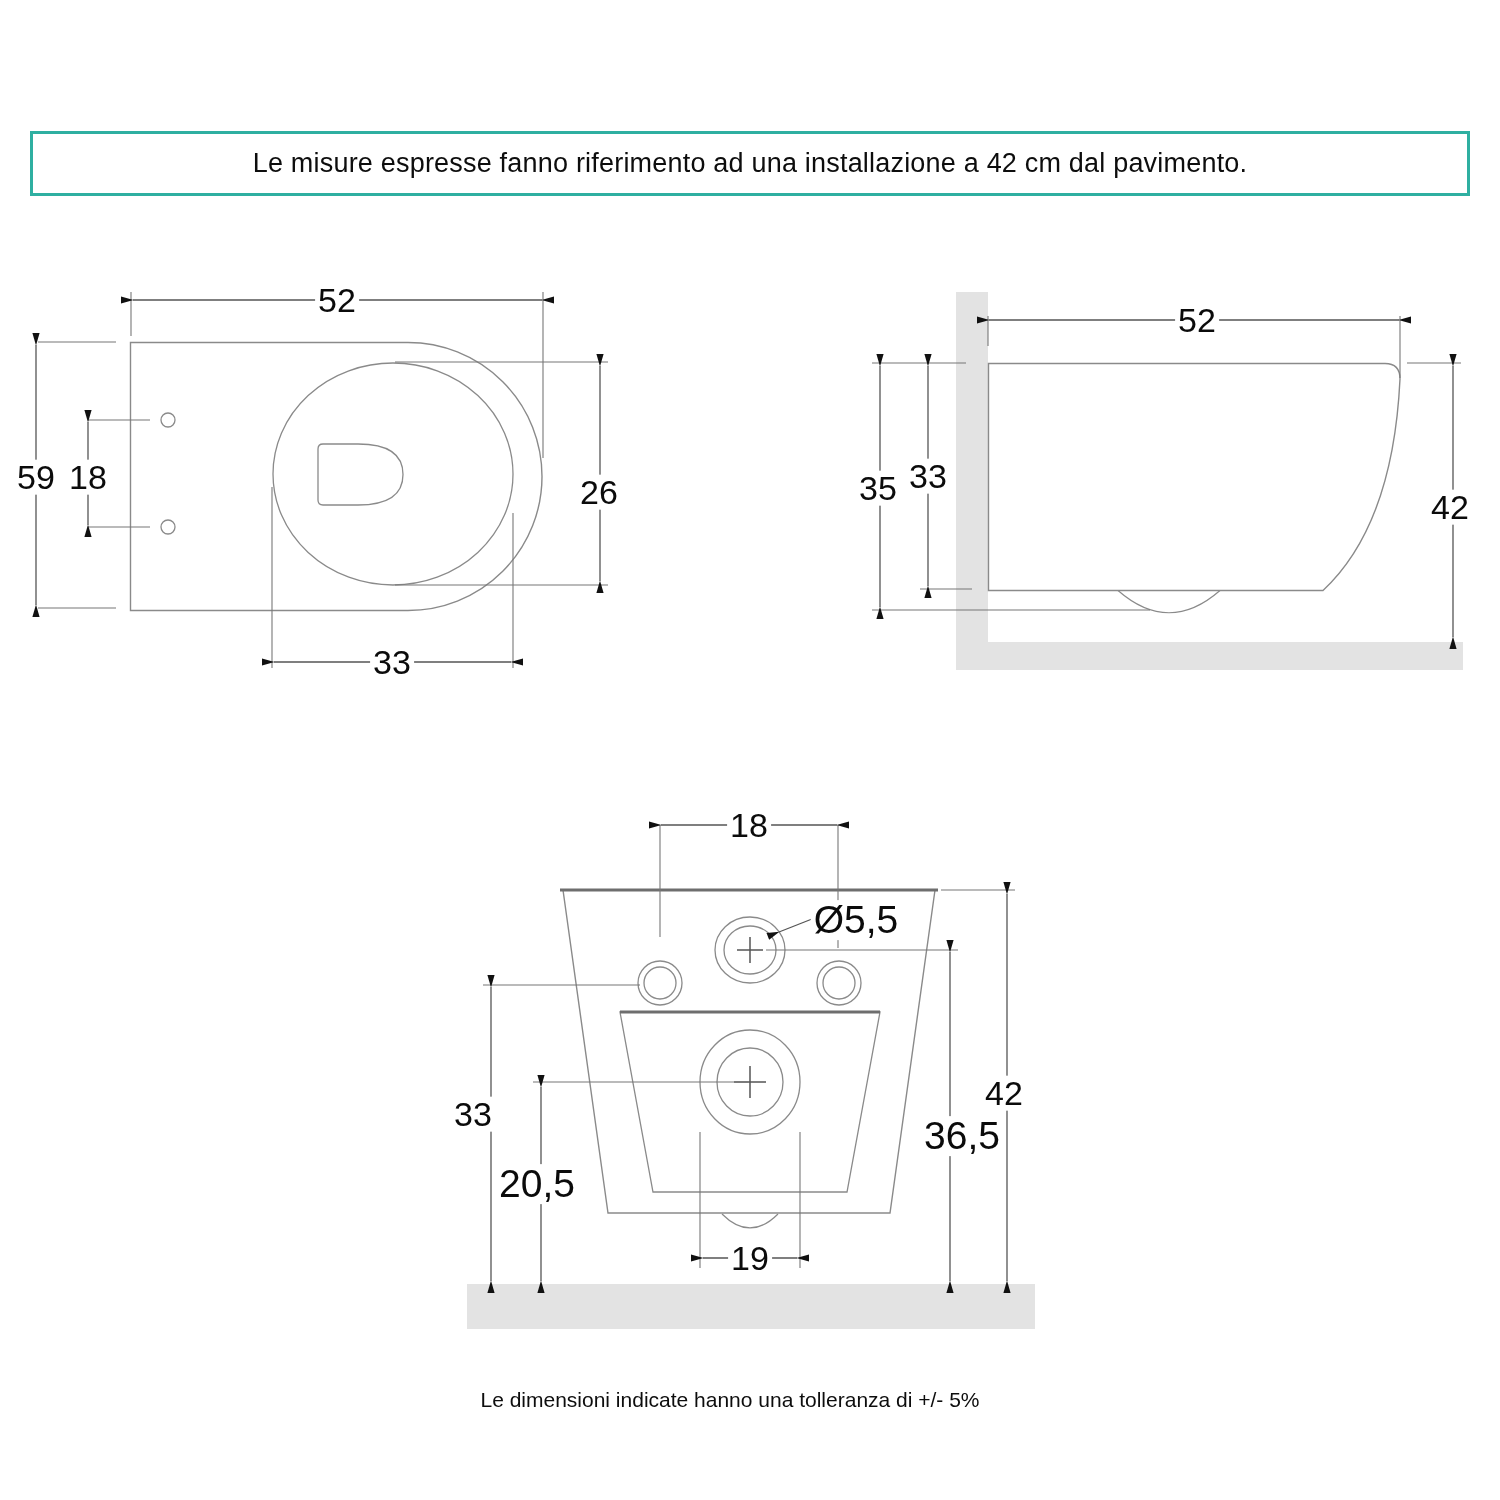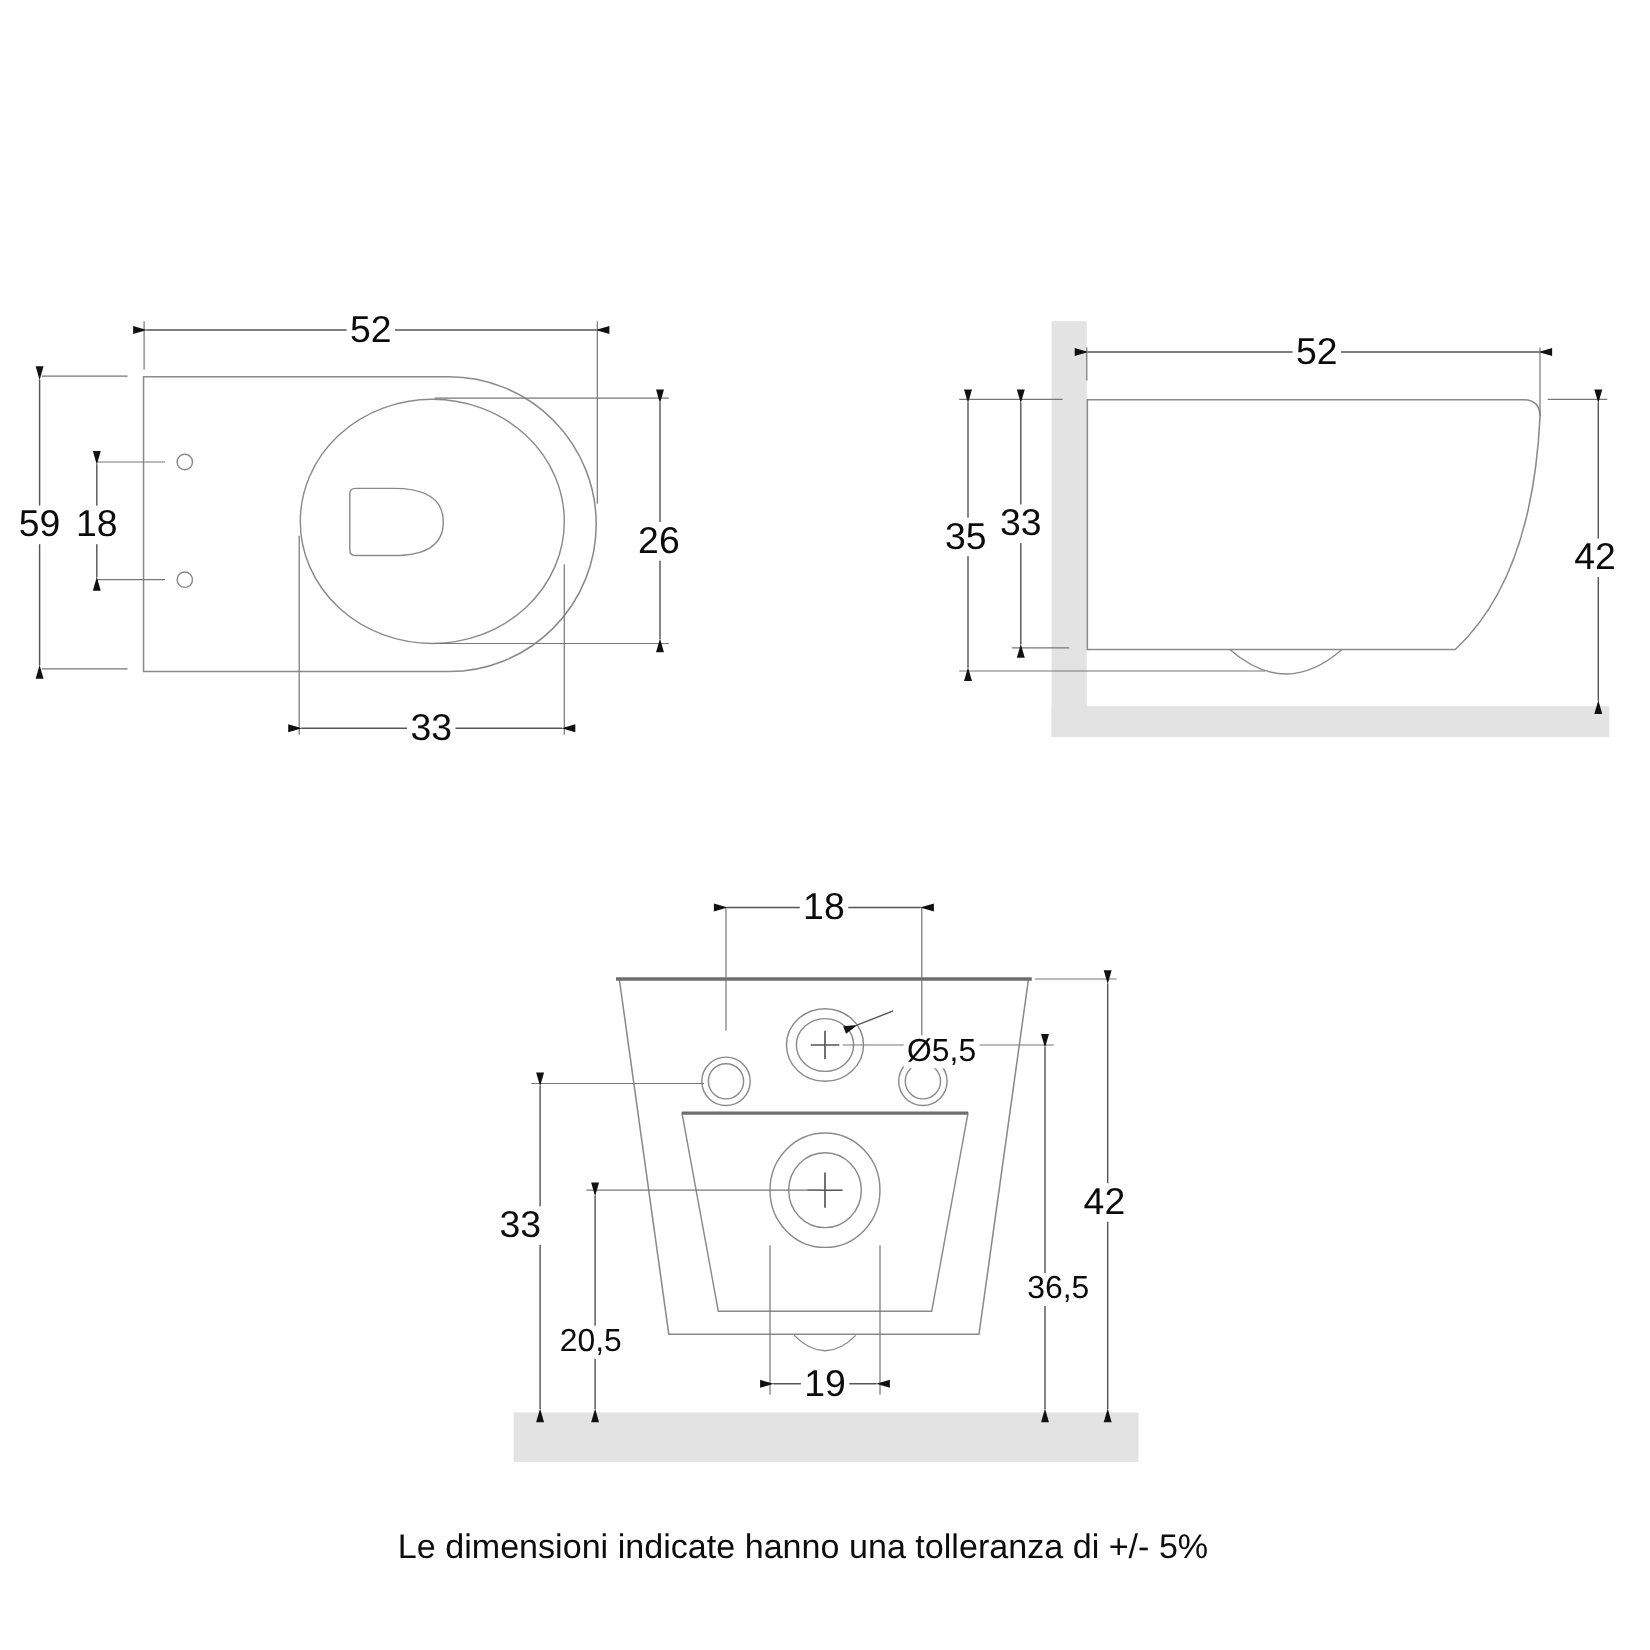--- a/index.html
+++ b/index.html
@@ -3,24 +3,24 @@
 <meta charset="utf-8">
 <style>
   html,body{margin:0;padding:0;background:#fff;}
   #stage{position:relative;width:1500px;height:1500px;background:#fff;overflow:hidden;
          font-family:"Liberation Sans","DejaVu Sans",sans-serif;color:#111;}
   #drawing{position:absolute;left:0;top:0;}
   .hdr-box{position:absolute;left:30px;top:131px;width:1434px;height:59px;
            border:3px solid #2fafa1;display:flex;align-items:center;justify-content:center;}
   .hdr-text{font-size:27px;color:#0d0d0d;letter-spacing:0.2px;}
   .ftr-text{position:absolute;left:0;top:1388px;width:1460px;text-align:center;
-            font-size:31px;color:#0d0d0d;}
+            font-size:21px;color:#0d0d0d;}
   .dim{position:absolute;transform:translate(-50%,-50%);background:#fff;
        font-size:34px;line-height:1.02;padding:0 3px;white-space:nowrap;color:#0b0b0b;}
-  .dim.sm{font-size:29px;margin-top:36px;}
+  .dim.sm{font-size:39px;}
 </style>
 </head>
 <body>
 
 <div id="stage">
 
   <svg id="drawing" width="1500" height="1500" viewBox="0 0 1500 1500">
     <defs>
       <marker id="ah" markerWidth="14" markerHeight="10" refX="1.5" refY="5" orient="auto-start-reverse" markerUnits="userSpaceOnUse">
         <path d="M1,5 L13.5,1.4 L13.5,8.6 Z" fill="#111"></path>
@@ -134,20 +134,23 @@
         <path d="M661,825 H837"></path>
         <path d="M491,987 V1281"></path>
         <path d="M541,1087 V1281"></path>
         <path d="M703,1258 H797"></path>
         <path d="M950,952 V1281"></path>
         <path d="M1007,894 V1281"></path>
       </g>
     </g>
   </svg>
 
+  <div class="hdr-box">
+    <span class="hdr-text">Le misure espresse fanno riferimento ad una installazione a 42 cm dal pavimento.</span>
+  </div>
 
   <div class="dim" style="left:337px;top:300px;">52</div>
   <div class="dim" style="left:36px;top:477px;">59</div>
   <div class="dim" style="left:88px;top:477px;">18</div>
   <div class="dim" style="left:599px;top:492px;">26</div>
   <div class="dim" style="left:392px;top:662px;">33</div>
 
   <div class="dim" style="left:1197px;top:320px;">52</div>
   <div class="dim" style="left:878px;top:488px;text-align:center;">35</div>
   <div class="dim" style="left:928px;top:476px;">33</div>

